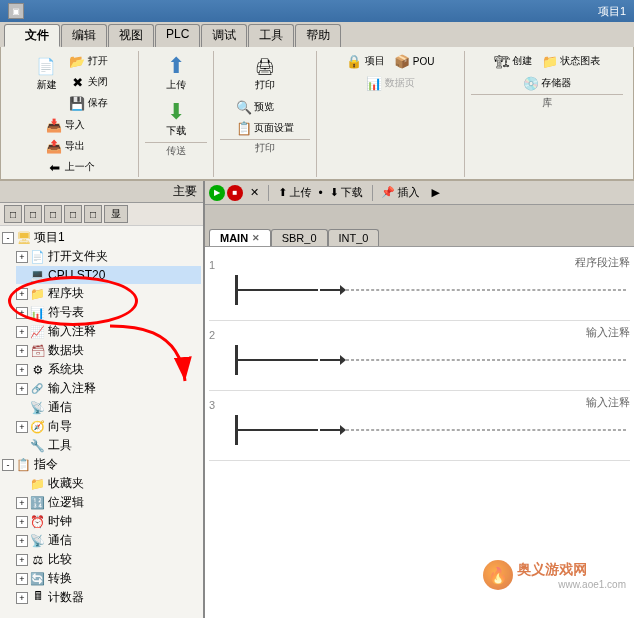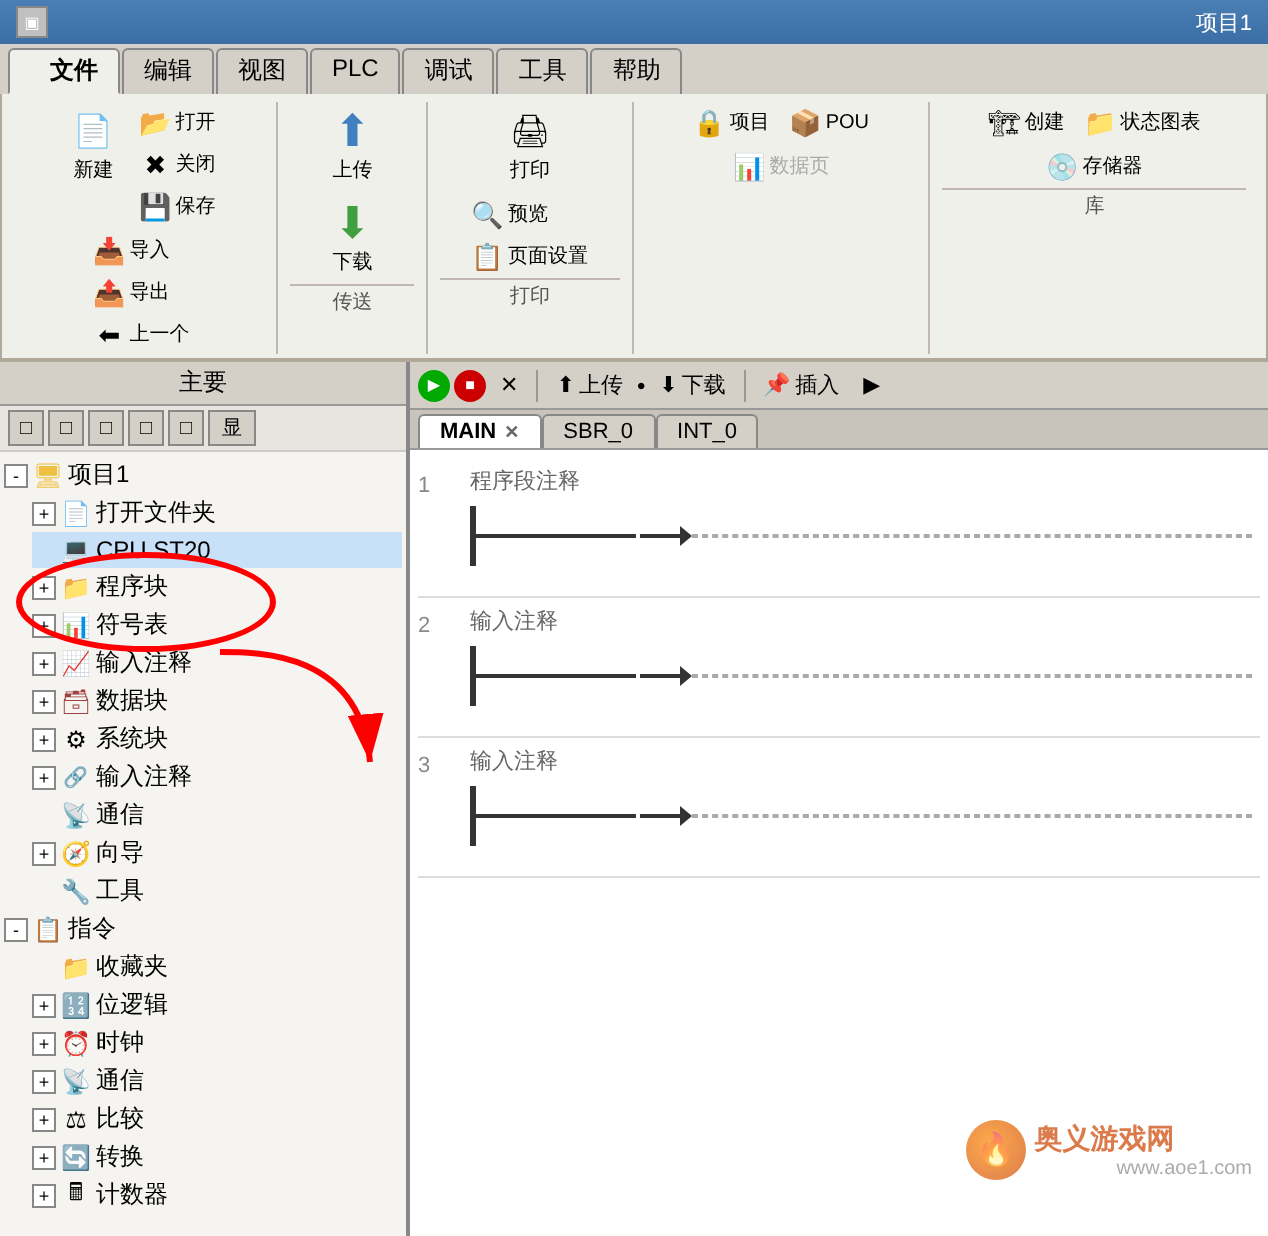--- a/index.html
+++ b/index.html
@@ -146,21 +146,21 @@
       display: flex;
       flex-direction: column;
     }
     .panel-header {
       background: #d4d0c8;
       padding: 2px 6px;
       font-size: 12px;
       border-bottom: 1px solid #999;
       display: flex;
       align-items: center;
-      justify-content: center;
+      justify-content: flex-end;
     }
     .panel-toolbar {
       display: flex;
       align-items: center;
       gap: 2px;
       padding: 2px 4px;
       background: #e8e4de;
       border-bottom: 1px solid #ccc;
     }
     .panel-toolbar-btn {
@@ -260,21 +260,21 @@
       border-bottom: 1px solid #999;
     }
     .editor-tab {
       padding: 2px 10px;
       background: #d4d0c8;
       border: 1px solid #888;
       border-bottom: none;
       font-size: 11px;
       cursor: pointer;
       border-radius: 3px 3px 0 0;
-      display: flex; align-items: center; gap: 4px;
+      display: flex; align-items: center; gap: 4px; margin-top: 22px;
     }
     .editor-tab.active {
       background: white;
       font-weight: bold;
     }
     .editor-tab-close {
       font-size: 9px;
       color: #666;
     }
     .editor-content {
@@ -297,20 +297,21 @@
       display: flex;
       align-items: flex-start;
       padding-top: 4px;
       flex-shrink: 0;
     }
     .rung-content {
       flex: 1;
       display: flex;
       flex-direction: column;
       gap: 2px;
+      text-align: right;
     }
     .rung-comment {
       font-size: 11px;
       color: #666;
       padding-left: 4px;
     }
     .rung-diagram {
       display: flex;
       align-items: center;
       padding: 4px;

